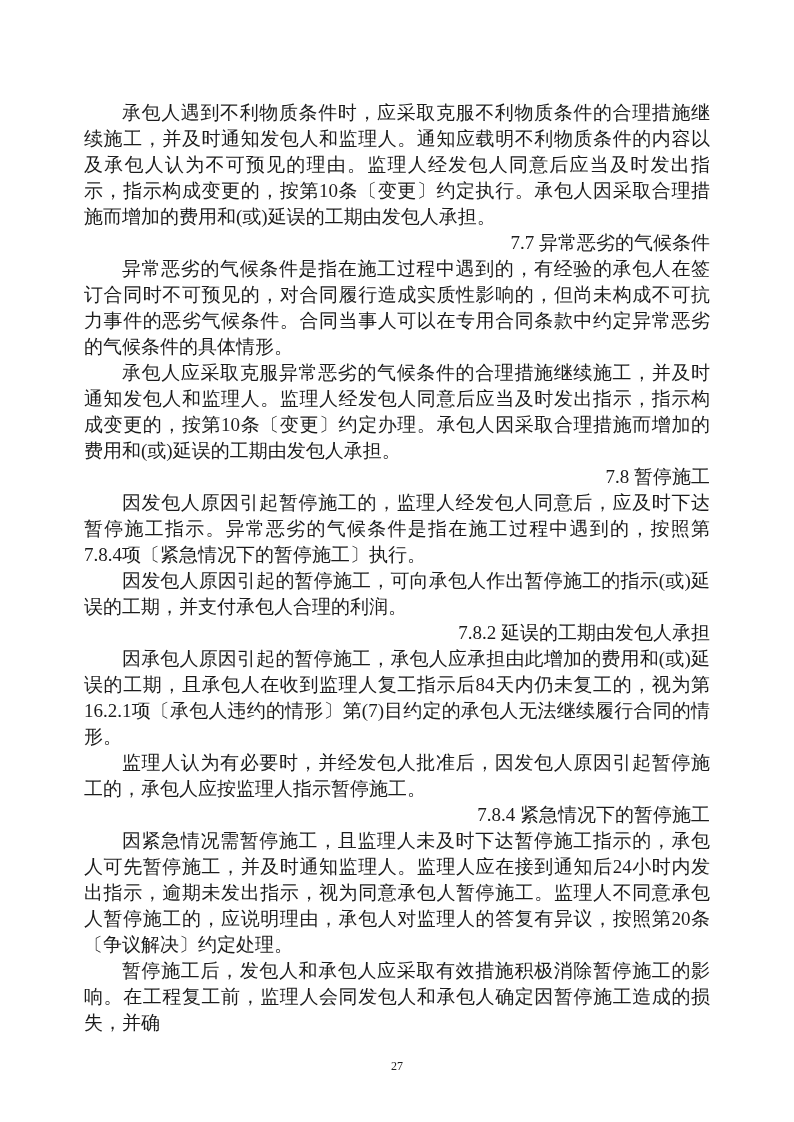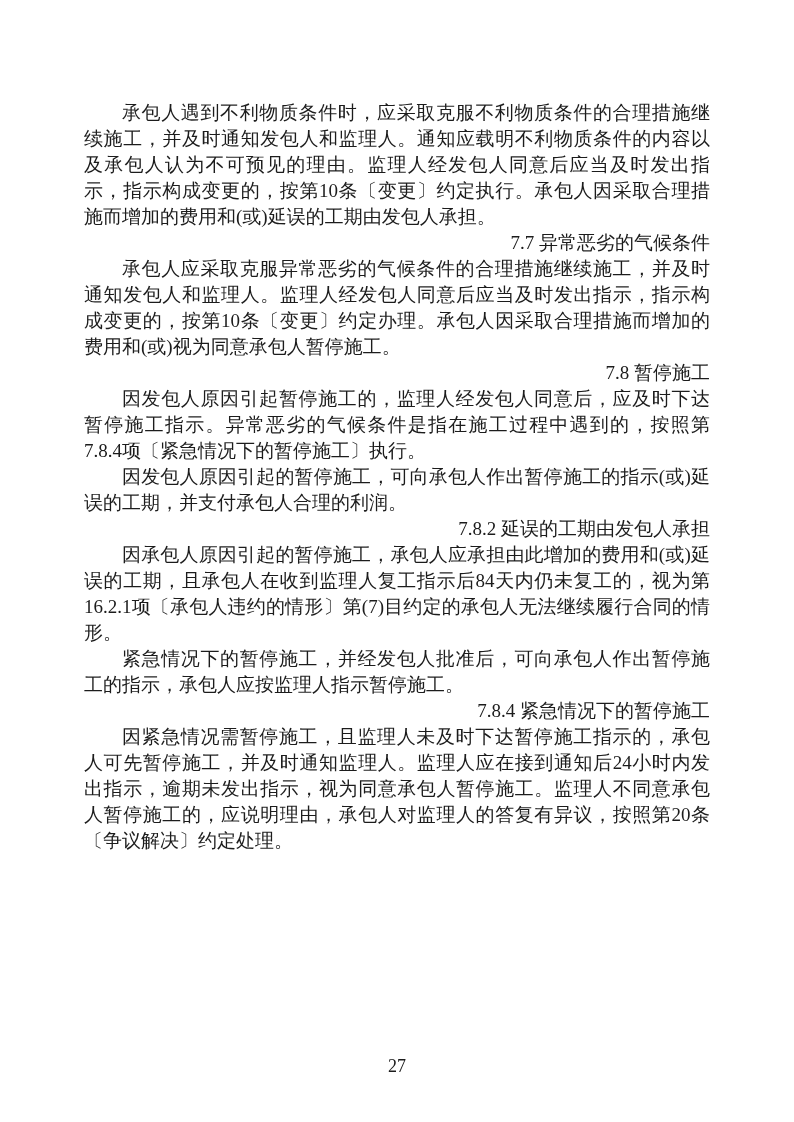--- a/index.html
+++ b/index.html
@@ -33,36 +33,38 @@
   }
   .para.heading {
     text-align: right;
   }
   .footer {
     position: absolute;
     top: 1040px;
     left: 0;
     width: 794px;
     text-align: center;
-    font-size: 18px;
+    font-size: 12px;
     line-height: 20px;
     color: #1c1c1c;
   }
 </style>
 </head>
 <body>
 
 <div class="page">
   <main class="content">
       <p class="para body">承包人遇到不利物质条件时，应采取克服不利物质条件的合理措施继续施工，并及时通知发包人和监理人。通知应载明不利物质条件的内容以及承包人认为不可预见的理由。监理人经发包人同意后应当及时发出指示，指示构成变更的，按第10条〔变更〕约定执行。承包人因采取合理措施而增加的费用和(或)延误的工期由发包人承担。</p>
       <p class="para heading">7.7 异常恶劣的气候条件</p>
-      <p class="para body">承包人应采取克服异常恶劣的气候条件的合理措施继续施工，并及时通知发包人和监理人。监理人经发包人同意后应当及时发出指示，指示构成变更的，按第10条〔变更〕约定办理。承包人因采取合理措施而增加的费用和(或)视为同意承包人暂停施工。</p>
+      <p class="para body">异常恶劣的气候条件是指在施工过程中遇到的，有经验的承包人在签订合同时不可预见的，对合同履行造成实质性影响的，但尚未构成不可抗力事件的恶劣气候条件。合同当事人可以在专用合同条款中约定异常恶劣的气候条件的具体情形。</p>
+      <p class="para body">承包人应采取克服异常恶劣的气候条件的合理措施继续施工，并及时通知发包人和监理人。监理人经发包人同意后应当及时发出指示，指示构成变更的，按第10条〔变更〕约定办理。承包人因采取合理措施而增加的费用和(或)延误的工期由发包人承担。</p>
       <p class="para heading">7.8 暂停施工</p>
       <p class="para body">因发包人原因引起暂停施工的，监理人经发包人同意后，应及时下达暂停施工指示。异常恶劣的气候条件是指在施工过程中遇到的，按照第7.8.4项〔紧急情况下的暂停施工〕执行。</p>
       <p class="para body">因发包人原因引起的暂停施工，可向承包人作出暂停施工的指示(或)延误的工期，并支付承包人合理的利润。</p>
       <p class="para heading">7.8.2 延误的工期由发包人承担</p>
       <p class="para body">因承包人原因引起的暂停施工，承包人应承担由此增加的费用和(或)延误的工期，且承包人在收到监理人复工指示后84天内仍未复工的，视为第16.2.1项〔承包人违约的情形〕第(7)目约定的承包人无法继续履行合同的情形。</p>
-      <p class="para body">紧急情况下的暂停施工，并经发包人批准后，可向承包人作出暂停施工的指示，承包人应按监理人指示暂停施工。</p>
+      <p class="para body">监理人认为有必要时，并经发包人批准后，因发包人原因引起暂停施工的，承包人应按监理人指示暂停施工。</p>
       <p class="para heading">7.8.4 紧急情况下的暂停施工</p>
       <p class="para body">因紧急情况需暂停施工，且监理人未及时下达暂停施工指示的，承包人可先暂停施工，并及时通知监理人。监理人应在接到通知后24小时内发出指示，逾期未发出指示，视为同意承包人暂停施工。监理人不同意承包人暂停施工的，应说明理由，承包人对监理人的答复有异议，按照第20条〔争议解决〕约定处理。</p>
+      <p class="para body">暂停施工后，发包人和承包人应采取有效措施积极消除暂停施工的影响。在工程复工前，监理人会同发包人和承包人确定因暂停施工造成的损失，并确</p>
     </main>
   <div class="footer">27</div>
 </div>
 
 </body></html>

